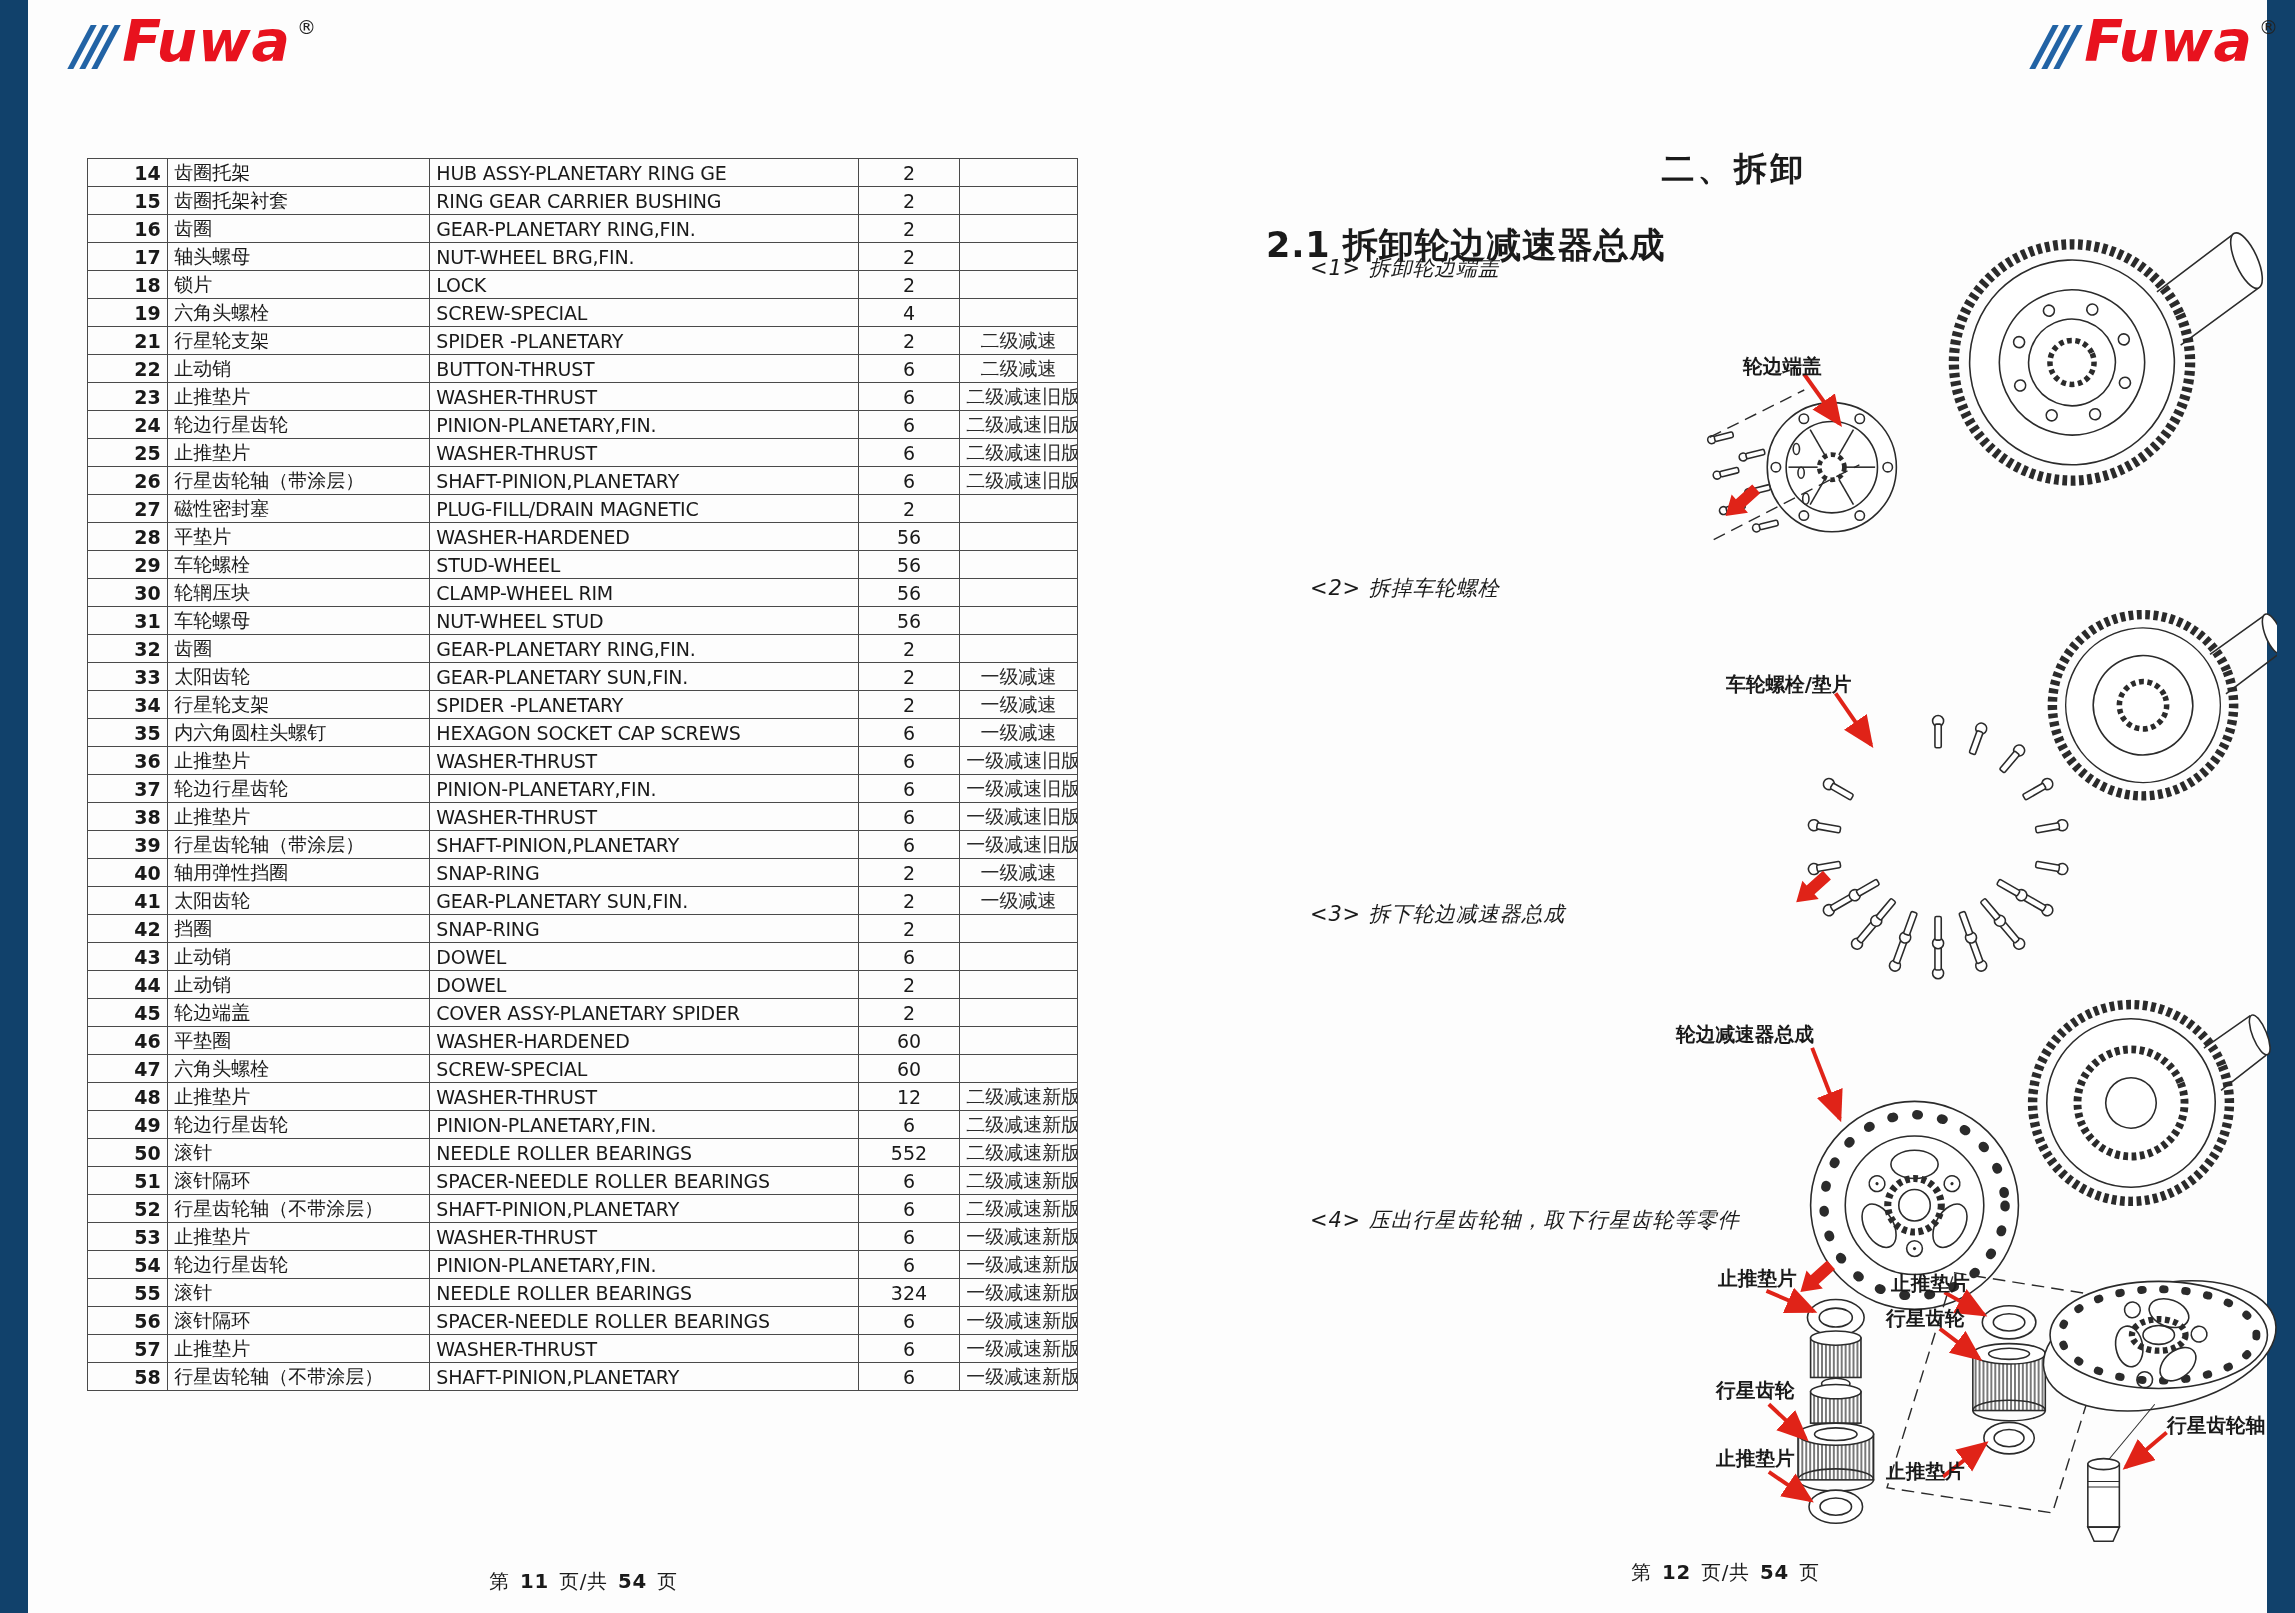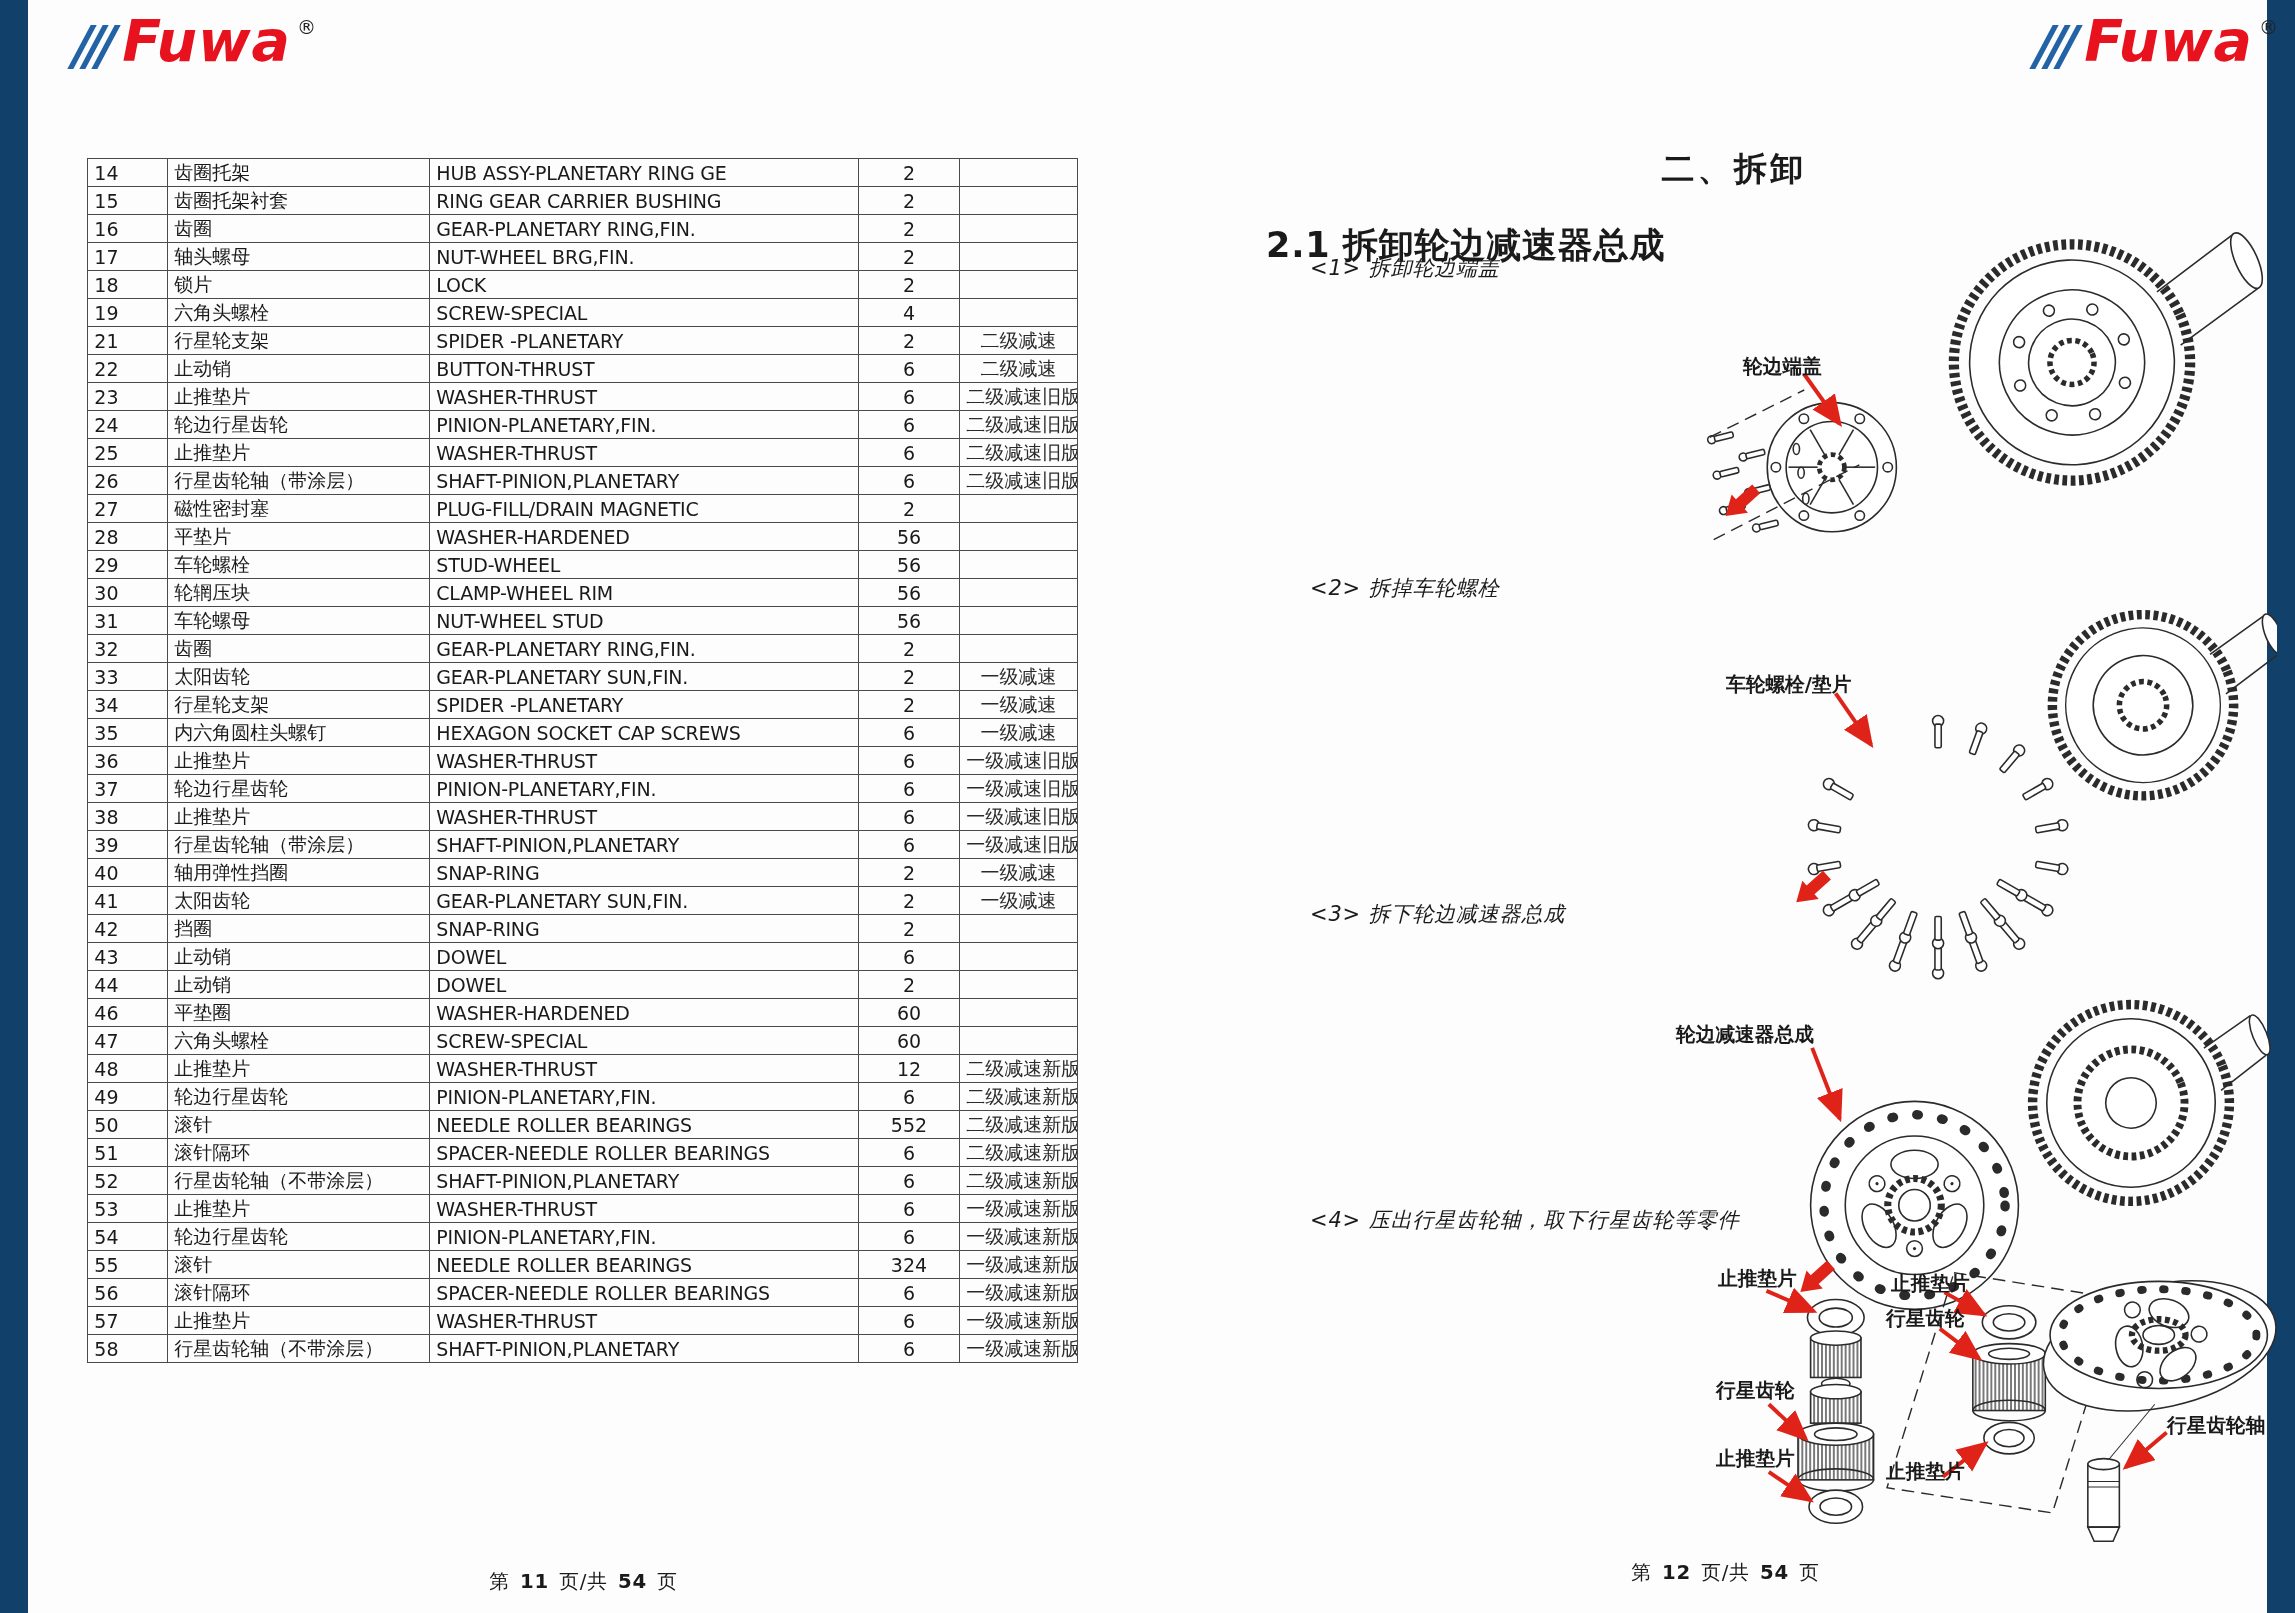--- a/index.html
+++ b/index.html
@@ -12,21 +12,21 @@
   
   .logo{position:absolute;display:flex;align-items:flex-start;}
   .logo .slashes{display:flex;margin-top:11px;margin-right:7.9px;}
   .logo .slashes i{display:block;width:6.3px;height:44px;background:#2263a5;margin-right:5.5px;transform:skewX(-28deg);}
   .logo .logo-text{font-size:57px;line-height:0.95;font-weight:bold;font-style:italic;color:#e8121e;letter-spacing:0.8px;}
   .logo .logo-reg{font-size:19px;color:#222;margin-left:6.3px;margin-top:1.6px;font-style:normal;}
 
   
   table.parts-table{position:absolute;left:87px;top:158px;width:991px;border-collapse:collapse;table-layout:fixed;}
   table.parts-table td{border:1.6px solid #4a4a4a;height:27px;padding:0 6.3px;font-size:19px;overflow:hidden;white-space:nowrap;}
-  td.col-no{text-align:left;font-size:19px;}
+  td.col-no{text-align:right;font-size:19px;font-weight:bold;}
   td.col-cn{font-size:19.7px;}
   td.col-en{font-size:17.3px;letter-spacing:-0.2px;}
   td.col-qty{text-align:center;}
   td.col-note{text-align:center;font-size:15px;padding:0 1.6px;color:#2a2a2a;}
 
   .page-footer{position:absolute;width:315px;text-align:center;font-size:19.7px;letter-spacing:0.8px;}
   .page-footer b{font-weight:bold;margin:0 3.2px;}
 
   
   .doc-title{position:absolute;left:1608px;top:147px;width:252px;text-align:center;font-size:33px;font-weight:bold;letter-spacing:3.2px;}
@@ -273,20 +273,27 @@
             <td class="col-no">43</td>
             <td class="col-cn">止动销</td>
             <td class="col-en">DOWEL</td>
             <td class="col-qty">6</td>
             <td class="col-note"></td>
           </tr>
           <tr>
             <td class="col-no">44</td>
             <td class="col-cn">止动销</td>
             <td class="col-en">DOWEL</td>
+            <td class="col-qty">2</td>
+            <td class="col-note"></td>
+          </tr>
+          <tr>
+            <td class="col-no">45</td>
+            <td class="col-cn">轮边端盖</td>
+            <td class="col-en">COVER ASSY-PLANETARY SPIDER</td>
             <td class="col-qty">2</td>
             <td class="col-note"></td>
           </tr>
           <tr>
             <td class="col-no">46</td>
             <td class="col-cn">平垫圈</td>
             <td class="col-en">WASHER-HARDENED</td>
             <td class="col-qty">60</td>
             <td class="col-note"></td>
           </tr>

